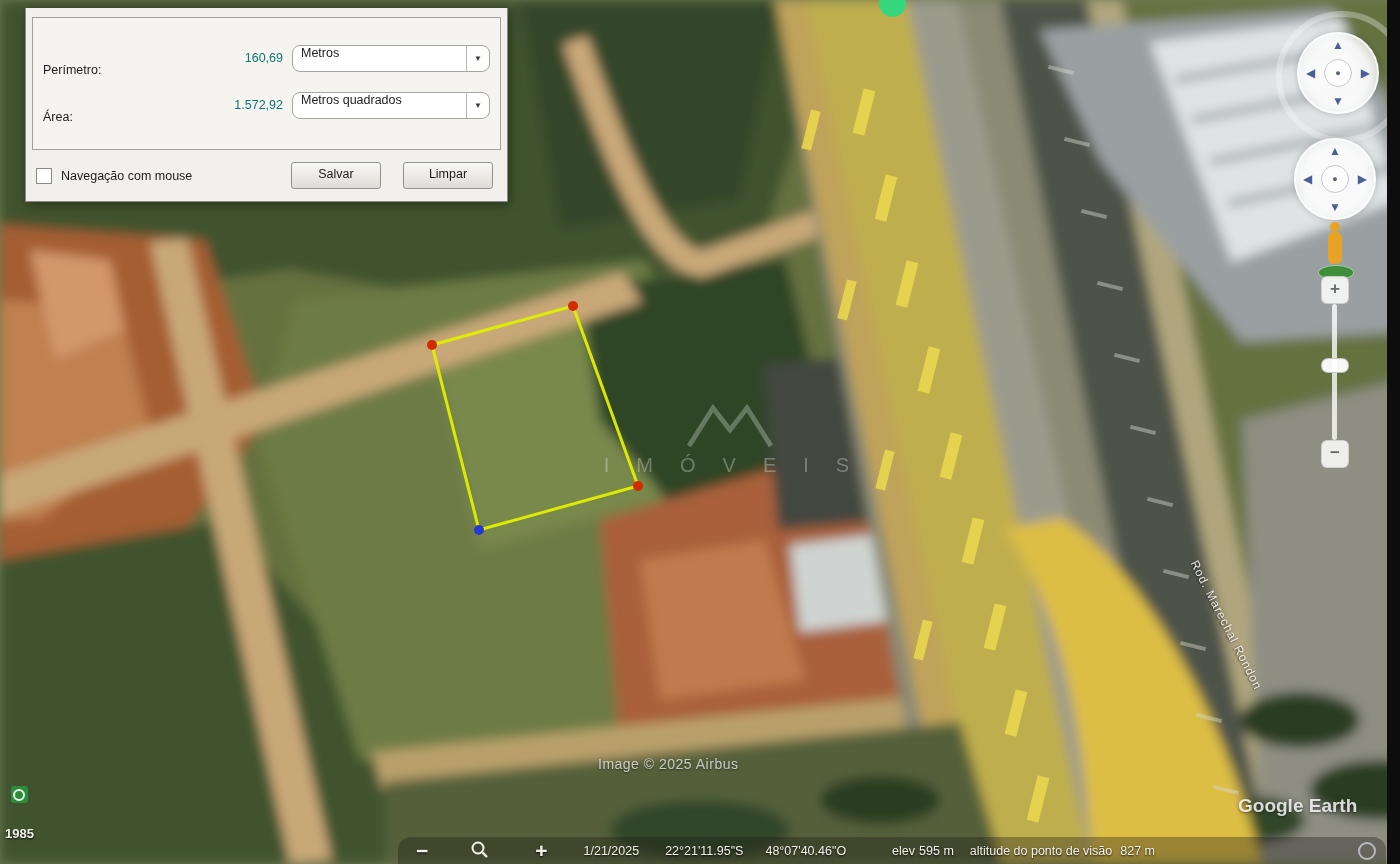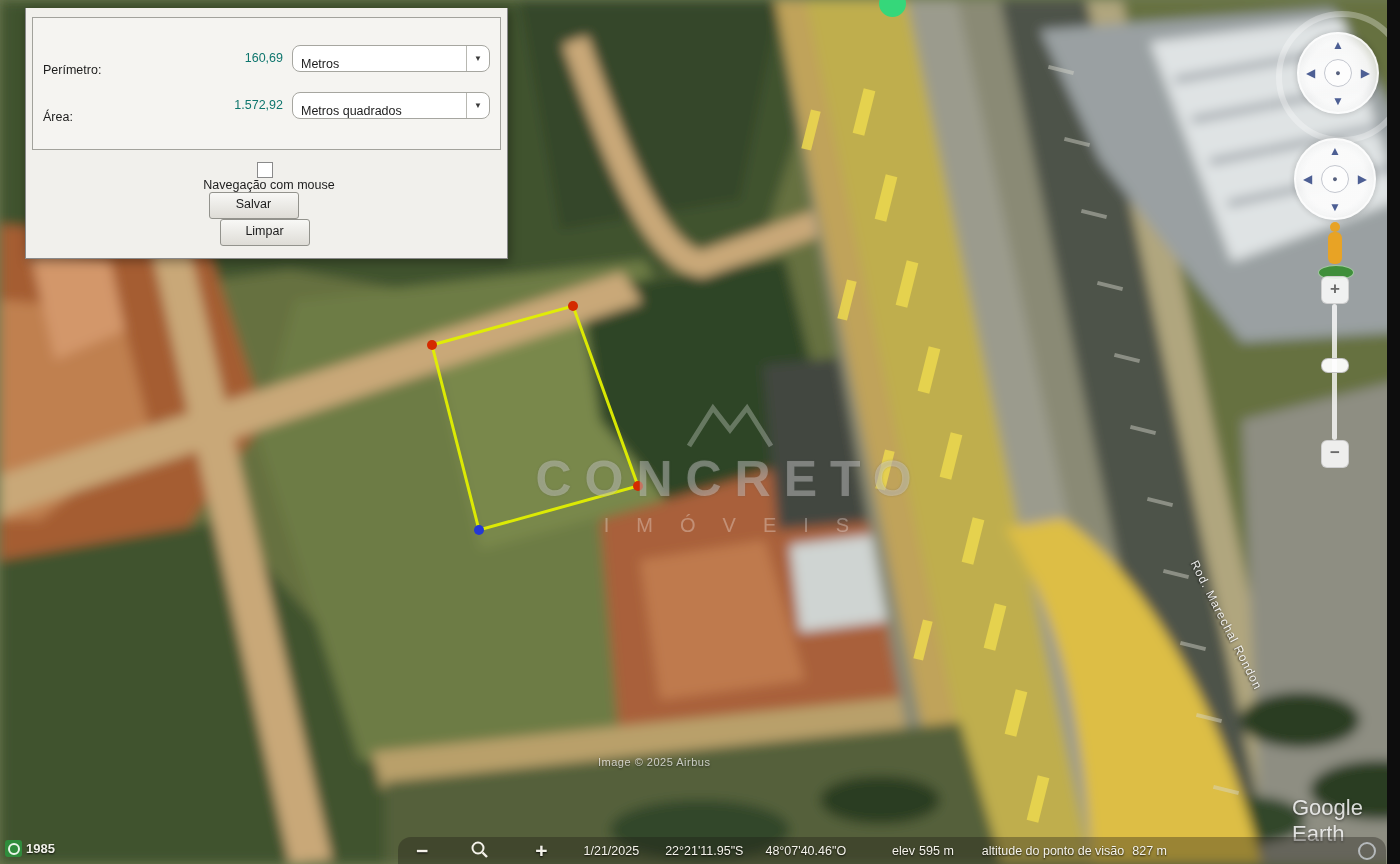--- a/index.html
+++ b/index.html
@@ -14,47 +14,47 @@
   
   #poly-svg{position:absolute;left:0;top:0;pointer-events:none;}
   
   #watermark{position:absolute;left:500px;top:400px;width:460px;text-align:center;
     color:rgba(255,255,255,0.30);pointer-events:none;}
   #watermark .wm1{font-size:50px;font-weight:bold;letter-spacing:13px;
     text-shadow:0 0 2px rgba(90,90,90,0.35);}
   #watermark .wm2{font-size:20px;letter-spacing:27px;margin-top:6px;padding-left:20px;}
   #wm-logo{display:block;margin:0 auto 2px auto;opacity:.55;}
   
-  #copyright{position:absolute;left:598px;top:756px;font-size:11px;
+  #copyright{position:absolute;left:598px;top:756px;font-size:14px;
     color:rgba(255,255,255,0.70);letter-spacing:.5px;text-shadow:0 1px 2px rgba(0,0,0,.5);}
-  #brand{position:absolute;left:1292px;top:795px;font-size:22px;font-weight:400;
+  #brand{position:absolute;left:1238px;top:795px;font-size:19px;font-weight:700;
     color:rgba(255,255,255,0.82);text-shadow:0 1px 3px rgba(0,0,0,.45);}
   #road-label{position:absolute;left:1200px;top:558px;font-size:12px;
     color:rgba(255,255,255,0.9);text-shadow:0 1px 2px rgba(0,0,0,.8);
     transform:rotate(63deg);transform-origin:0 0;white-space:nowrap;letter-spacing:1px;}
   
-  #history-chip{position:absolute;left:5px;bottom:7px;display:flex;align-items:center;gap:4px;}
+  #history-chip{position:absolute;left:5px;bottom:23px;display:flex;align-items:center;gap:23px;flex-direction:column;}
   #history-icon{width:17px;height:17px;border-radius:3px;background:#2f8c3c;
     display:flex;align-items:center;justify-content:center;}
   #history-icon i{display:block;width:8px;height:8px;border:2px solid #eaf5ea;border-radius:50%;}
   #history-year{color:#f0f0e8;font-weight:bold;font-size:13px;text-shadow:0 1px 2px rgba(0,0,0,.85);}
   
   #statusbar{position:absolute;left:398px;bottom:0;width:988px;height:27px;
     background:rgba(30,26,20,0.35);border-radius:13px 13px 0 0;
     display:flex;align-items:center;color:#f4f2ea;font-size:12.5px;
     text-shadow:0 1px 2px rgba(0,0,0,.85);}
   #statusbar .sb-zoom{font-size:21px;font-weight:bold;line-height:20px;cursor:pointer;}
   #sb-minus{margin-left:18px;}
   #sb-mag{margin-left:42px;}
   #sb-plus{margin-left:46px;}
   #sb-date{margin-left:36px;}
   #sb-lat{margin-left:26px;}
   #sb-lon{margin-left:22px;}
   #sb-elev{margin-left:46px;display:flex;gap:4px;}
-  #sb-eye{margin-left:28px;display:flex;gap:8px;}
+  #sb-eye{margin-left:16px;display:flex;gap:8px;}
   #sb-circle{margin-left:auto;margin-right:10px;width:14px;height:14px;border-radius:50%;
     border:2px solid rgba(225,230,240,0.65);}
   
   #record-dot{position:absolute;left:879px;top:-10px;width:27px;height:27px;border-radius:50%;}
   
   #right-strip{position:absolute;right:0;top:0;width:13px;height:864px;background:#0d0d0d;z-index:40;}
   
   .joy{position:absolute;width:78px;height:78px;border-radius:50%;
     background:radial-gradient(circle,rgba(252,252,252,0.92) 55%,rgba(240,240,240,0.55));
     border:2px solid rgba(255,255,255,0.7);box-shadow:0 0 6px rgba(0,0,0,0.2);}
@@ -100,26 +100,26 @@
     border:1px solid #a8a8a2;border-radius:2px;font-size:9px;text-align:center;line-height:21px;
     cursor:pointer;margin-left:3px;}
   #tab-arrow-left{margin-left:auto;color:#999;}
   #tab-arrow-right{color:#222;}
   #tab-pane{border:1px solid #a2a29c;background:#f5f4f1;margin:-1px 6px 0 6px;padding:12px 10px 16px 10px;}
   #ruler-desc{margin:0 0 14px 2px;color:#242424;}
   .field-row{display:flex;align-items:center;margin:9px 0;}
   .field-label{width:108px;flex:none;margin-top:24px;}
   .field-value{flex:1;text-align:right;padding-right:9px;color:#0f766e;}
   .unit-select{width:196px;flex:none;height:25px;background:#fff;border:1px solid #a6a6a0;
-    border-radius:8px;position:relative;display:flex;align-items:flex-end;cursor:pointer;}
+    border-radius:8px;position:relative;display:flex;align-items:flex-start;cursor:pointer;}
   .unit-select .sel-text{padding-left:8px;}
   .unit-select .sel-arrow{position:absolute;right:0;top:0;bottom:0;width:22px;
     border-left:1px solid #b8b8b2;display:flex;align-items:center;justify-content:center;
     font-size:8px;color:#3a3a3a;}
-  #ruler-bottom{display:flex;align-items:center;margin:12px 14px 0 10px;flex-direction:column;}
+  #ruler-bottom{display:flex;align-items:center;margin:12px 14px 0 10px;}
   #mouse-nav-box{width:14px;height:14px;background:#fff;border:1px solid #8a8a8a;flex:none;cursor:pointer;}
   #mouse-nav-label{margin-left:9px;flex:1;}
   .dlg-btn{width:88px;height:25px;background:linear-gradient(#f8f8f6,#dedcd6);
     border:1px solid #93938d;border-radius:3px;font-size:12.5px;text-align:center;
     line-height:23px;cursor:pointer;}
   #save-btn{margin-right:22px;}
 </style>
 </head>
 <body>
 
@@ -217,21 +217,20 @@
   <circle cx="573" cy="306" r="5" fill="#d42a00"></circle>
   <circle cx="432" cy="345" r="5" fill="#d42a00"></circle>
   <circle cx="638" cy="486" r="5" fill="#d42a00"></circle>
   <circle cx="479" cy="530" r="5" fill="#2438d4"></circle>
 </svg>
 
 <div id="watermark">
   <svg id="wm-logo" width="90" height="48" viewBox="0 0 90 48">
     <polyline points="4,46 28,8 45,30 62,8 86,46" fill="none" stroke="rgba(255,255,255,0.5)" stroke-width="5"></polyline>
   </svg>
-  <div class="wm1">CONCRETO</div>
   <div class="wm2">IMÓVEIS</div>
 </div>
 
 <div id="road-label">Rod. Marechal Rondon</div>
 <div id="copyright">Image © 2025 Airbus</div>
 <div id="brand">Google Earth</div>
 
 <div id="history-chip">
   <span id="history-icon">
       <i></i>

